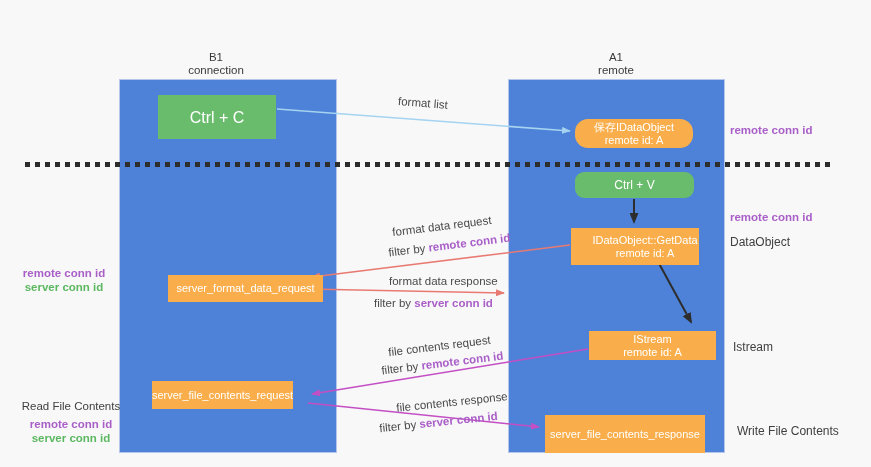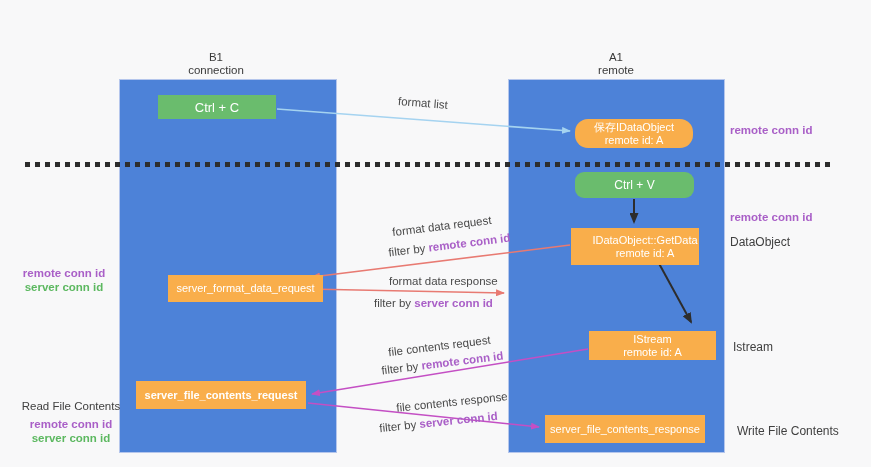--- a/index.html
+++ b/index.html
@@ -72,21 +72,21 @@
     </defs>
     <line x1="277" y1="109" x2="570" y2="131" class="st-lb" marker-end="url(#m-lb)"></line>
     <line x1="634" y1="199" x2="634" y2="222" class="st-bk" marker-end="url(#m-bk)"></line>
     <line x1="656" y1="258" x2="691" y2="322" class="st-bk" marker-end="url(#m-bk)"></line>
     <line x1="570" y1="245" x2="312" y2="277" class="st-rd" marker-end="url(#m-rd)"></line>
     <line x1="308" y1="289" x2="504" y2="293" class="st-rd" marker-end="url(#m-rd)"></line>
     <line x1="588" y1="349" x2="312" y2="394" class="st-mg" marker-end="url(#m-mg)"></line>
     <line x1="308" y1="403" x2="539" y2="427" class="st-mg" marker-end="url(#m-mg)"></line>
   </svg>
 
-  <div class="abs box green" style="left:158px;top:95px;width:118px;height:24px;font-size:13px;">Ctrl + C</div>
+  <div class="abs box green" style="left:158px;top:95px;width:118px;height:44px;font-size:16px;">Ctrl + C</div>
 
   <div class="abs box orange" style="left:575px;top:119px;width:118px;height:29px;border-radius:13px;">
     <div>
       <div>保存IDataObject</div>
       <div>remote id: A</div>
     </div>
   </div>
 
   <div class="abs box green" style="left:575px;top:172px;width:119px;height:26px;font-size:12px;border-radius:9px;">Ctrl + V</div>
 
@@ -100,23 +100,23 @@
   <div class="abs box orange" style="left:168px;top:267px;width:155px;height:27px;margin-top:8px;">server_format_data_request</div>
 
 
   <div class="abs box orange" style="left:589px;top:331px;width:127px;height:29px;">
     <div>
       <div>IStream</div>
       <div>remote id: A</div>
     </div>
   </div>
 
-  <div class="abs box orange" style="left:136px;top:381px;width:170px;height:28px;font-weight:bold;">server_file_contents_request</div>
+  <div class="abs box orange" style="left:152px;top:381px;width:141px;height:28px;">server_file_contents_request</div>
 
-  <div class="abs box orange" style="left:545px;top:415px;width:160px;height:28px;text-align:center;">server_file_contents_response</div>
+  <div class="abs box orange" style="left:545px;top:415px;width:160px;height:38px;text-align:center;">server_file_contents_response</div>
 
   <div class="abs lbl" style="left:398px;top:97px;transform:rotate(4.5deg);">format list</div>
 
   <div class="abs lbl" style="left:392px;top:220px;transform:rotate(-7deg);">format data request</div>
   <div class="abs lbl" style="left:388px;top:239px;transform:rotate(-7deg);">
     <span>filter by</span>
     <span class="purple">remote conn id</span>
   </div>
 
   <div class="abs lbl" style="left:389px;top:275px;">format data response</div>

